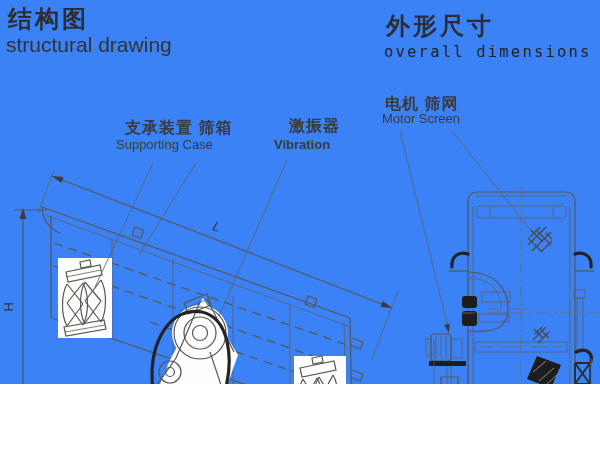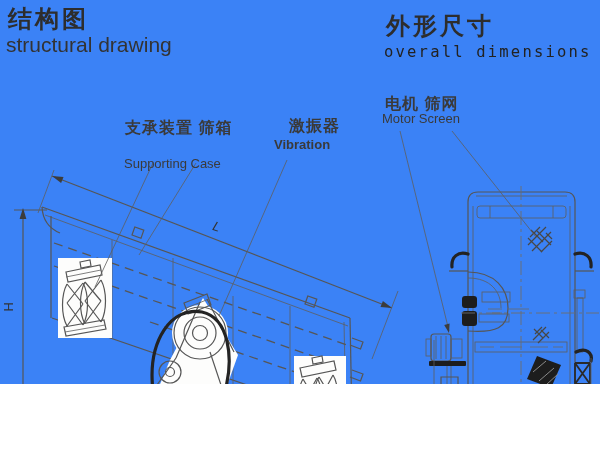--- a/index.html
+++ b/index.html
@@ -201,21 +201,21 @@
     </g>
   </svg>
 
   <div class="txt title-zh" style="left:8px; top:6px;">结构图</div>
   <div class="txt title-zh" style="left:386px; top:13px;">外形尺寸</div>
 
   <div class="txt title-en" style="left:6px; top:34px;">structural drawing</div>
   <div class="txt title-en-mono" style="left:384px; top:44px;text-align:center;">overall dimensions</div>
 
   <div class="txt callout-zh" style="left:125px; top:120px;">支承装置 筛箱</div>
-  <div class="txt callout-en" style="left:124px; top:138px;margin-top:19px;">Supporting Case</div>
+  <div class="txt callout-en" style="left:116px; top:138px;">Supporting Case</div>
 
   <div class="txt callout-zh" style="left:277px; top:118px;margin-left:12px;">激振器</div>
   <div class="txt callout-en" style="left:274px; top:138px;font-weight:bold;">Vibration</div>
 
   <div class="txt callout-zh" style="left:385px; top:96px;">电机 筛网</div>
   <div class="txt callout-en" style="left:382px; top:112px;">Motor Screen</div>
 
   <div class="txt dim dim-h" style="left:4px; top:300px;">H</div>
   <div class="txt dim dim-l" style="left:213px; top:220px;">L</div>
   <div class="txt dim dim-w" style="left:506px; top:400px;">W</div>

